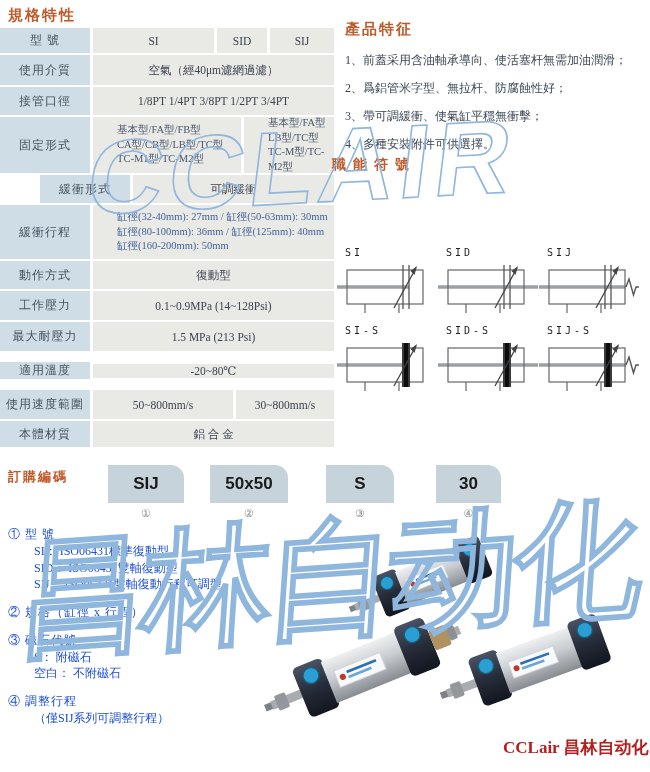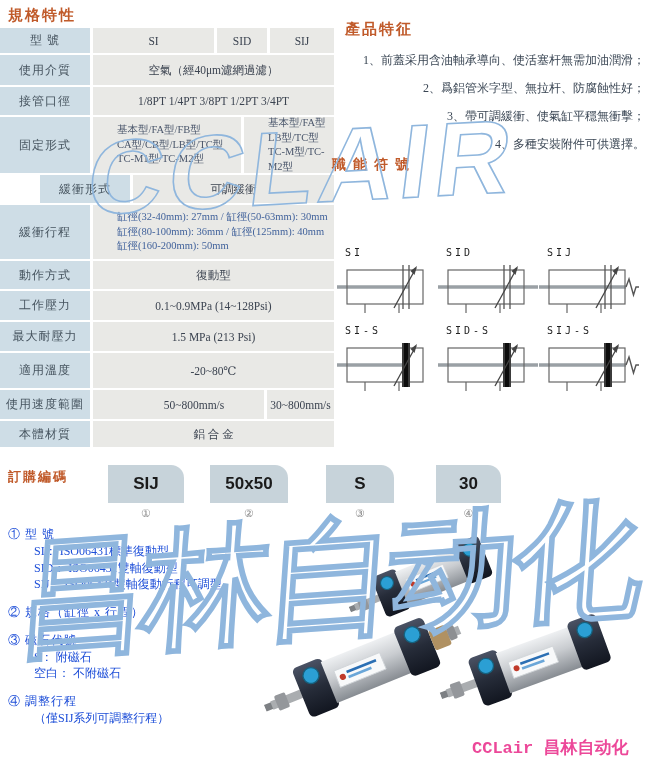--- a/index.html
+++ b/index.html
@@ -14,21 +14,21 @@
       font-size:12px;color:#46545f;letter-spacing:1px;text-align:center;margin-right:3px;font-weight:500;}
   .spec-vals{flex:1;display:flex;gap:3px;}
   .spec-cell{background:#e9e9e6;display:flex;flex-direction:column;justify-content:center;
       font-size:11.5px;color:#3b4350;}
   .spec-cell.center{align-items:center;text-align:center;}
   .spec-cell.left{padding-left:24px;justify-content:center;}
   .spec-cell .ln{line-height:14.5px;font-size:10.5px;color:#4a566b;}
   .spec-cell.blue .ln{color:#41629b;}
   .spec-cell.flex1{flex:1;}
   
-  .features{position:absolute;left:345px;top:46px;width:300px;text-align:right;}
+  .features{position:absolute;left:345px;top:46px;width:300px;}
   .feature-item{font-size:12px;line-height:28px;color:#3a4654;white-space:nowrap;}
   
   .symbols-grid{position:absolute;left:337px;top:247px;width:313px;height:156px;}
   .symbol-cell{position:absolute;width:100px;height:76px;}
   .symbol-label{font-family:"DejaVu Sans Mono","Liberation Mono",monospace;font-size:10px;
       letter-spacing:3px;color:#222;margin-left:8px;height:13px;}
   
   .order-boxes{position:absolute;left:0;top:465px;width:650px;height:60px;}
   .order-box{position:absolute;height:38px;background:#c7d3da;border-top-right-radius:13px;
       display:flex;align-items:center;justify-content:center;
@@ -38,22 +38,22 @@
   .note{margin-bottom:11px;}
   .note-title{line-height:17px;letter-spacing:1px;}
   .note-line{line-height:16.5px;padding-left:26px;white-space:nowrap;}
   
   .photo{position:absolute;}
   
   .wm{position:absolute;font-family:"Liberation Sans","DejaVu Sans",sans-serif;font-weight:bold;
       color:transparent;-webkit-text-stroke:1.6px #8fb6dd;pointer-events:none;z-index:9;white-space:nowrap;}
   .wm-latin{left:88px;top:108px;font-size:104px;letter-spacing:6px;transform:rotate(-3deg) skewX(-10deg);}
   .wm-cjk{left:18px;top:492px;font-size:130px;letter-spacing:-6px;transform:rotate(-4deg) skewX(-8deg);}
-  .footer-brand{position:absolute;left:472px;top:736px;font-family:Liberation Mono, monospace;
-      font-weight:bold;font-size:17px;color:#ec4899;}
+  .footer-brand{position:absolute;left:503px;top:736px;font-family:Liberation Serif, serif;
+      font-weight:bold;font-size:17px;color:#b91c1c;}
 </style>
 </head>
 <body>
 
 <div class="page">
 
   <div class="hd" style="left:8px;top:6px;">規格特性</div>
   <div class="spec-table">
       <div class="spec-row" style="height: 25px;">
         <div class="spec-label">型 號</div>
@@ -117,30 +117,30 @@
         <div class="spec-vals">
           <div class="spec-cell center flex1">0.1~0.9MPa (14~128Psi)</div>
         </div>
       </div>
       <div class="spec-row" style="height: 29px;">
         <div class="spec-label">最大耐壓力</div>
         <div class="spec-vals">
           <div class="spec-cell center flex1">1.5 MPa (213 Psi)</div>
         </div>
       </div>
-      <div class="spec-row" style="height: 35px;">
+      <div class="spec-row" style="height: 35px; align-items: center;">
         <div class="spec-label">適用溫度</div>
         <div class="spec-vals">
           <div class="spec-cell center flex1">-20~80℃</div>
         </div>
       </div>
       <div class="spec-row" style="height: 29px;">
         <div class="spec-label">使用速度範圍</div>
         <div class="spec-vals">
-          <div class="spec-cell center" style="width: 140px; padding-left: 31px;">50~800mm/s</div>
+          <div class="spec-cell center" style="width: 140px;">50~800mm/s</div>
           <div class="spec-cell center flex1">30~800mm/s</div>
         </div>
       </div>
       <div class="spec-row" style="height: 26px;">
         <div class="spec-label">本體材質</div>
         <div class="spec-vals">
           <div class="spec-cell center flex1">鋁 合 金</div>
         </div>
       </div>
     </div>

